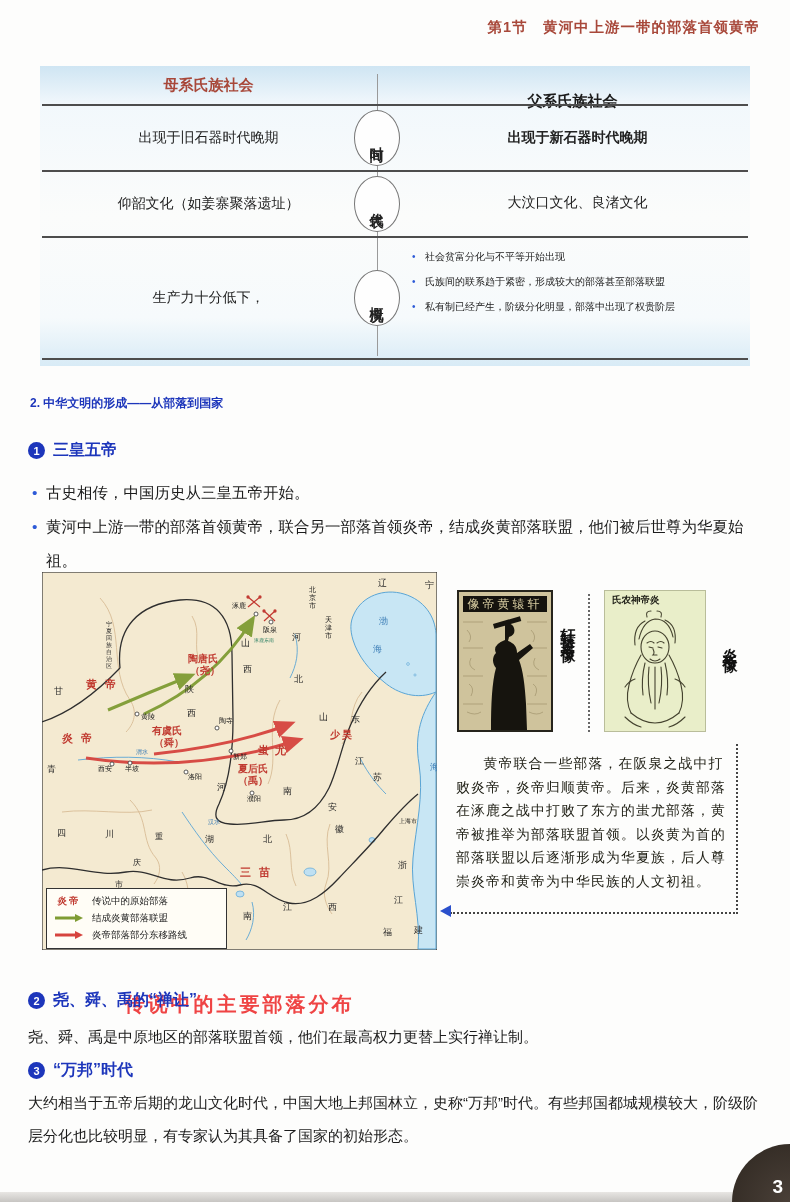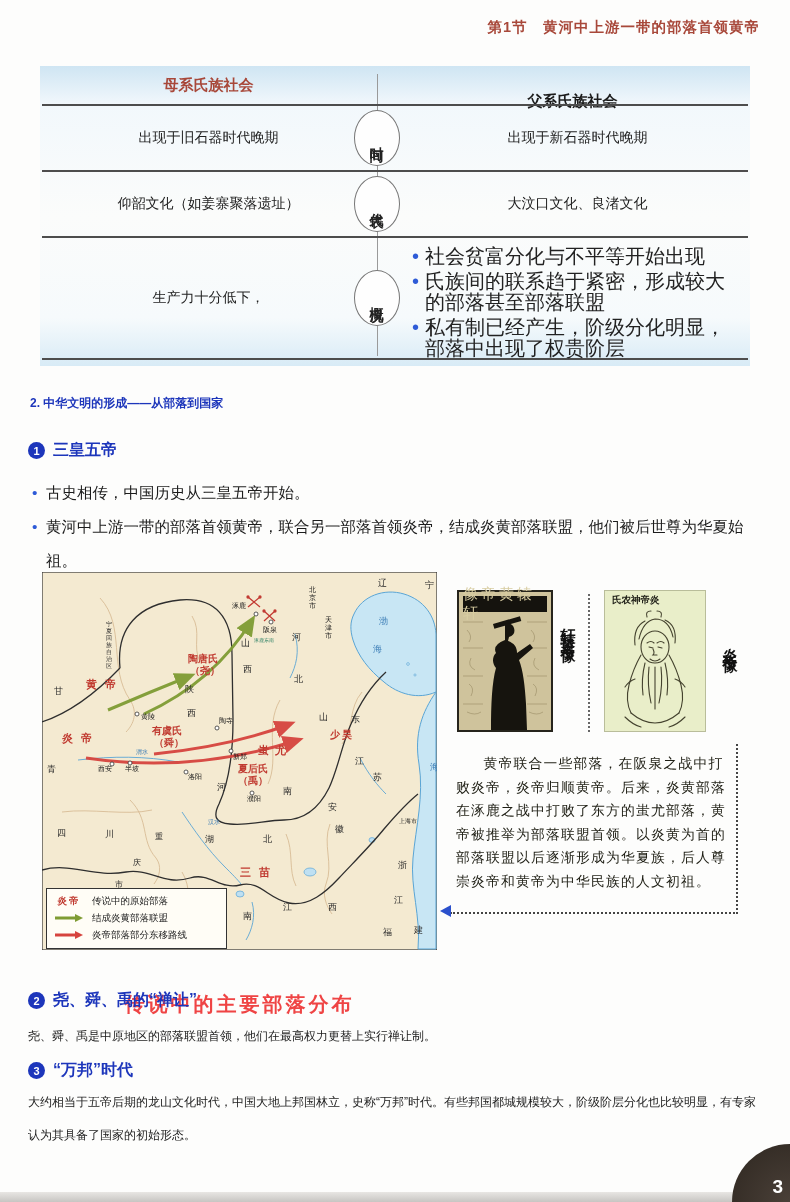--- a/index.html
+++ b/index.html
@@ -13,33 +13,33 @@
      background:linear-gradient(180deg,#cfe5f3 0%,#f2f8fc 13%,#fbfcfb 50%,#f6fafc 84%,#d8ebf6 100%);}
   .t-hline{position:absolute;left:2px;right:2px;height:2px;background:#4d4d4d;}
   .t-vline{position:absolute;left:337px;top:8px;bottom:10px;width:1px;background:#9a9a9a;}
   .t-head{position:absolute;top:0;height:38px;display:flex;align-items:center;justify-content:center;
      font-size:15px;font-weight:bold;}
   .t-cell{position:absolute;display:flex;align-items:center;justify-content:center;text-align:center;
      font-size:14px;line-height:24px;}
   .badge{position:absolute;left:314px;width:44px;height:54px;background:#fefefe;border:1px solid #777;
      border-radius:50%;display:flex;align-items:center;justify-content:center;font-weight:bold;font-size:14px;
      writing-mode:vertical-rl;text-orientation:upright;letter-spacing:2px;z-index:2;}
-  .t-bullets{position:absolute;left:372px;width:330px;list-style:none;margin:0;padding:0;font-size:20px;line-height:21px;}
+  .t-bullets{position:absolute;left:372px;width:330px;list-style:none;margin:0;padding:0;font-size:10px;line-height:21px;}
   .t-bullets li{position:relative;padding-left:13px;margin-bottom:4px;}
   .t-bullets li::before{content:"•";position:absolute;left:0;color:#2e5bd7;}
   
   .h-blue{color:#1d36bb;font-weight:bold;}
   .sec-title{top:395px;left:30px;font-size:12px;}
   .subhead{display:flex;align-items:center;gap:8px;font-size:16px;}
   .numcircle{display:inline-flex;width:17px;height:17px;border-radius:50%;background:#1d36bb;color:#fff;
      font-size:11px;font-weight:bold;align-items:center;justify-content:center;flex:0 0 17px;}
   .bullets{list-style:none;margin:0;padding:0;font-size:15.5px;line-height:34px;color:#1c1c1c;}
   .bullets li{position:relative;padding-left:16px;}
   .bullets li::before{content:"•";position:absolute;left:2px;color:#2e5bd7;}
-  .body-par{font-size:12px;line-height:33px;color:#1c1c1c;}
+  .body-par{font-size:15px;line-height:33px;color:#1c1c1c;}
   
   .mapwrap{top:572px;left:42px;width:395px;height:378px;}
   .mapcaption{top:991px;left:42px;width:395px;text-align:center;font-family:"DejaVu Serif",serif;
      font-weight:bold;font-size:20px;letter-spacing:3px;color:#ef4444;}
   .legendbox{top:888px;left:46px;width:181px;height:61px;background:#fffdf6;border:1px solid #333;
      font-family:"DejaVu Serif",serif;font-size:9.5px;padding:4px 5px;box-sizing:border-box;z-index:3;}
   .legrow{display:flex;align-items:center;gap:6px;height:17px;}
   .legsym{width:34px;text-align:center;flex:0 0 34px;}
   .legsym.red{color:#c03a30;font-weight:bold;letter-spacing:2px;}
   .ml-prov{fill:#2a2a2a;font-family:"DejaVu Serif",serif;}
@@ -76,25 +76,25 @@
 <div class="abs tablecard">
   <div class="t-head" style="left:0;width:337px;color:#a8483a;">母系氏族社会</div>
   <div class="t-head" style="left:355px;width:355px;color:#1c1c1c;margin-top:16px;">父系氏族社会</div>
   <div class="t-vline"></div>
   <div class="t-hline" style="top:38px;"></div>
   <div class="t-hline" style="top:104px;"></div>
   <div class="t-hline" style="top:170px;"></div>
   <div class="t-hline" style="top:292px;"></div>
 
   <div class="t-cell" style="left:0;top:38px;width:337px;height:66px;">出现于旧石器时代晚期</div>
-  <div class="t-cell" style="left:365px;top:38px;width:345px;height:66px;">出现于新石器时代晚期</div>
+  <div class="t-cell" style="left:365px;top:38px;width:345px;height:66px;font-weight:bold;">出现于新石器时代晚期</div>
   <div class="badge" style="top:44px;">时间</div>
 
   <div class="t-cell" style="left:0;top:104px;width:337px;height:66px;">仰韶文化（如姜寨聚落遗址）</div>
-  <div class="t-cell" style="left:365px;top:104px;width:345px;height:66px;">大汶口文化、良渚文化</div>
+  <div class="t-cell" style="left:365px;top:104px;width:345px;height:66px;font-family:Liberation Serif, serif;">大汶口文化、良渚文化</div>
   <div class="badge" style="top:110px;">代表</div>
 
   <div class="t-cell" style="left:0;top:170px;width:337px;height:122px;flex-direction:column;">
     <div>生产力十分低下，</div>
   </div>
   <ul class="t-bullets" style="top:180px;">
     <li>社会贫富分化与不平等开始出现</li>
     <li>氏族间的联系趋于紧密，形成较大的部落甚至部落联盟</li>
     <li>私有制已经产生，阶级分化明显，部落中出现了权贵阶层</li>
   </ul>
@@ -271,21 +271,21 @@
           <path d="M21,0 L29,4 L21,8 Z" fill="#d6443e"></path>
         </svg>
     </span>
     <span>炎帝部落部分东移路线</span>
   </div>
 </div>
 <div class="abs mapcaption">传说中的主要部落分布</div>
 
 <div class="abs portrait1">
   <div style="position:absolute;left:4px;top:4px;right:4px;height:16px;background:#15130e;display:flex;align-items:center;justify-content:center;">
-    <span style="color:#d8cda2;font-size:15px;letter-spacing:3px;font-family:Liberation Sans, sans-serif;">像帝黄辕轩</span>
+    <span style="color:#d8cda2;font-size:12px;letter-spacing:3px;font-family:Liberation Sans, sans-serif;">像帝黄辕轩</span>
   </div>
   <svg width="92" height="118" viewBox="0 0 92 118" style="position:absolute;left:0;top:22px;">
     <g stroke="#8a7b54" stroke-width="0.7" opacity="0.65" fill="none">
       <path d="M4,8 h20 M4,34 h20 M4,62 h20 M4,90 h20"></path>
       <path d="M68,8 h20 M68,34 h20 M68,62 h20 M68,90 h20"></path>
       <path d="M8,16 q6,6 2,12 M12,44 q-4,8 4,12 M10,70 q6,4 2,12 M72,16 q6,6 2,12 M76,44 q-4,8 4,12 M74,70 q6,4 2,12 M8,98 q8,4 14,0 M70,98 q8,4 14,0"></path>
     </g>
     <g fill="#16140e">
       <rect x="34" y="6" width="28" height="5" transform="rotate(-16 48 8)"></rect>
       <path d="M46,10 q7,-2 9,4 q2,7 -5,9 l-1,4 c6,2 9,6 9,12 l13,-9 3,4 -14,12 c4,10 6,26 7,44 l1,26 h-36 c0,-26 1,-48 5,-62 c-4,-5 -4,-11 0,-15 q-4,-8 9,-13 z"></path>

